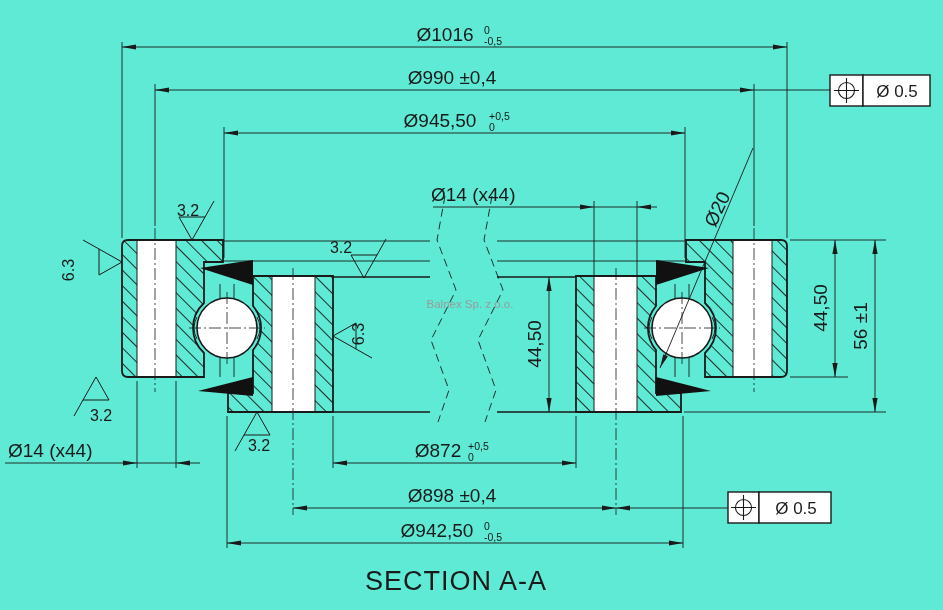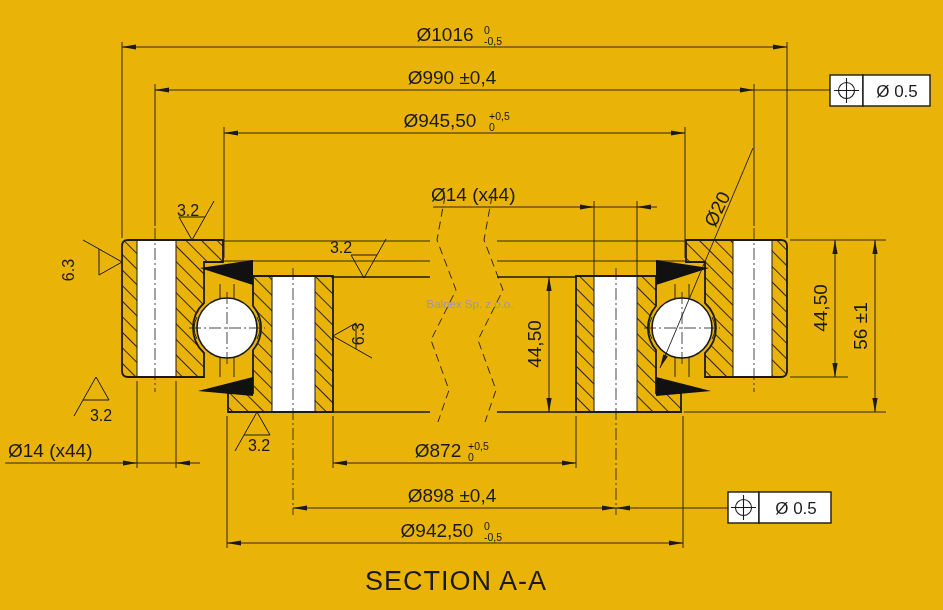--- a/index.html
+++ b/index.html
@@ -1,16 +1,16 @@
 <!DOCTYPE html>
 <html><head>
 <meta charset="utf-8">
 <style>
   html,body{margin:0;padding:0;background:#fff;}
-  .stage{position:relative;width:943px;height:610px;background:#eab308;overflow:hidden;
+  .stage{position:relative;width:943px;height:610px;background:#5eead4;overflow:hidden;
          font-family:"Liberation Sans","DejaVu Sans",sans-serif;}
   svg{display:block}
   svg text{fill:#1a1a1a;font-family:"Liberation Sans","DejaVu Sans",sans-serif;}
   .dimtxt{font-size:19px;}
   .toltxt{font-size:10.5px;}
   .roughtxt{font-size:16px;}
   .frametxt{font-size:17px;}
   .titletxt{font-size:27px;letter-spacing:1px;}
   .wmtxt{font-size:11.5px;fill:#9a9a9a;}
 </style>

